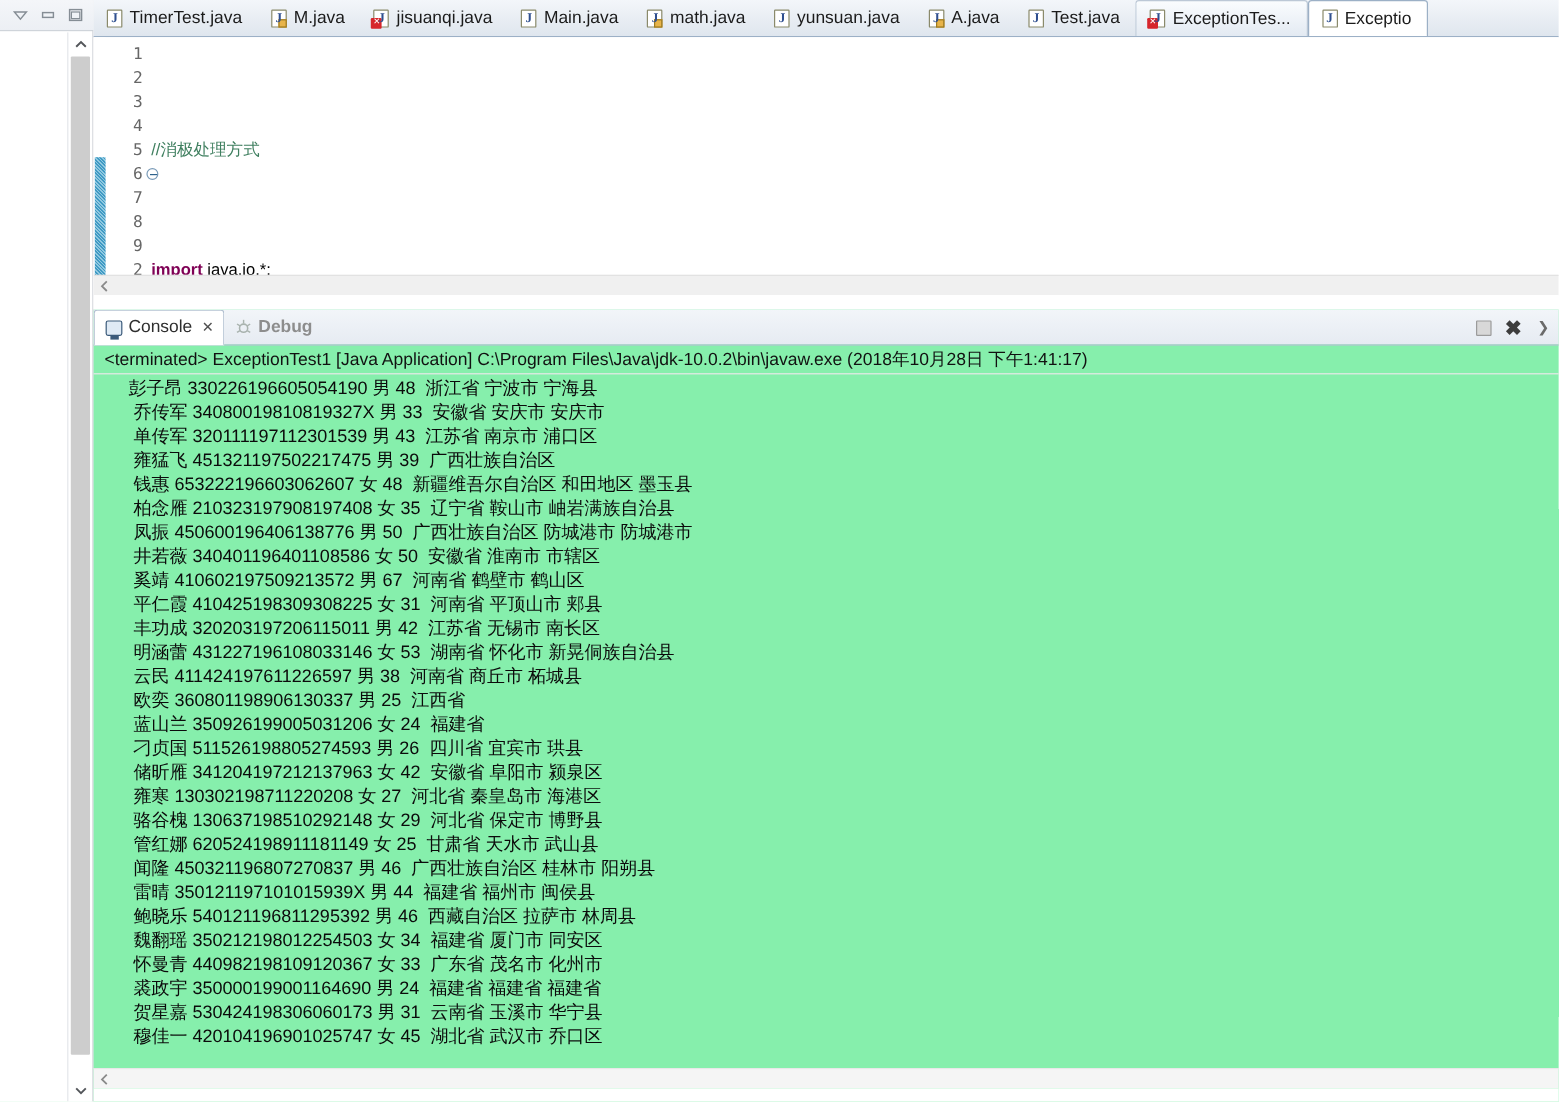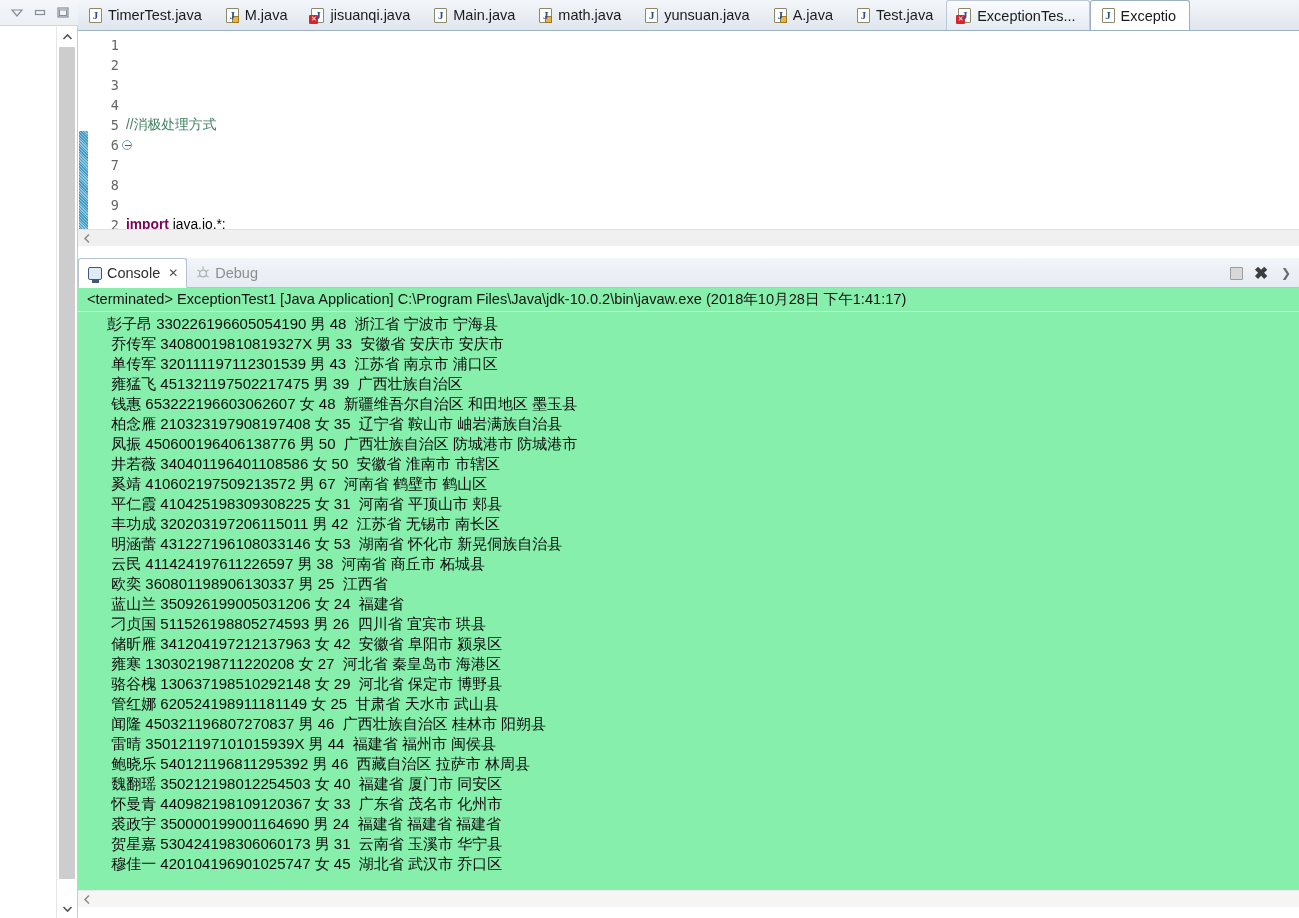--- a/index.html
+++ b/index.html
@@ -277,21 +277,21 @@
   }
   .ctab.active {
     background: #ffffff;
     border: 1px solid #b4c2d2;
     border-bottom: 1px solid #ffffff;
     border-top-left-radius: 3px;
     border-top-right-radius: 3px;
     height: 30px;
     margin-bottom: -1px;
   }
-  .ctab.inactive { color: #8d8d8d; }
+  .ctab.inactive { color: #8d8d8d; font-weight: bold; }
   .ctab .close-x {
     font-size: 12px;
     color: #4f4f4f;
     margin-left: 3px;
   }
   .console-icon {
     width: 14px; height: 13px;
     border: 1.4px solid #3b5a7a;
     border-radius: 2px;
     background: #dfeaf5;
@@ -573,21 +573,21 @@
       <div class="cline"> 欧奕 360801198906130337 男 25  江西省</div>
       <div class="cline"> 蓝山兰 350926199005031206 女 24  福建省</div>
       <div class="cline"> 刁贞国 511526198805274593 男 26  四川省 宜宾市 珙县</div>
       <div class="cline"> 储昕雁 341204197212137963 女 42  安徽省 阜阳市 颍泉区</div>
       <div class="cline"> 雍寒 130302198711220208 女 27  河北省 秦皇岛市 海港区</div>
       <div class="cline"> 骆谷槐 130637198510292148 女 29  河北省 保定市 博野县</div>
       <div class="cline"> 管红娜 620524198911181149 女 25  甘肃省 天水市 武山县</div>
       <div class="cline"> 闻隆 450321196807270837 男 46  广西壮族自治区 桂林市 阳朔县</div>
       <div class="cline"> 雷晴 350121197101015939X 男 44  福建省 福州市 闽侯县</div>
       <div class="cline"> 鲍晓乐 540121196811295392 男 46  西藏自治区 拉萨市 林周县</div>
-      <div class="cline"> 魏翻瑶 350212198012254503 女 40  福建省 厦门市 同安区</div>
+      <div class="cline"> 魏翻瑶 350212198012254503 女 34  福建省 厦门市 同安区</div>
       <div class="cline"> 怀曼青 440982198109120367 女 33  广东省 茂名市 化州市</div>
       <div class="cline"> 裘政宇 350000199001164690 男 24  福建省 福建省 福建省</div>
       <div class="cline"> 贺星嘉 530424198306060173 男 31  云南省 玉溪市 华宁县</div>
       <div class="cline"> 穆佳一 420104196901025747 女 45  湖北省 武汉市 乔口区</div>
     </div>
 
     <div class="console-hscroll">
       <div class="hs-left">
         <svg width="8" height="11" viewBox="0 0 8 11">
             <polyline points="6,1.5 2,5.5 6,9.5" fill="none" stroke="#8a8a8a" stroke-width="1.5"></polyline>

